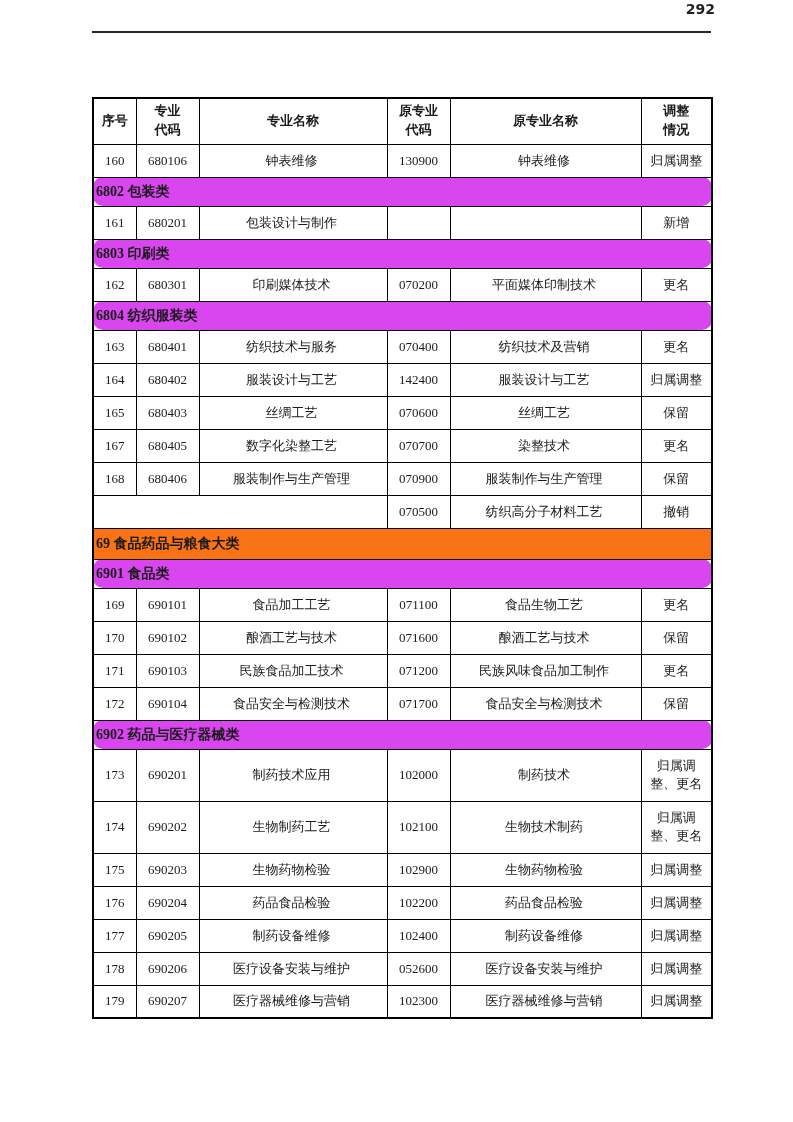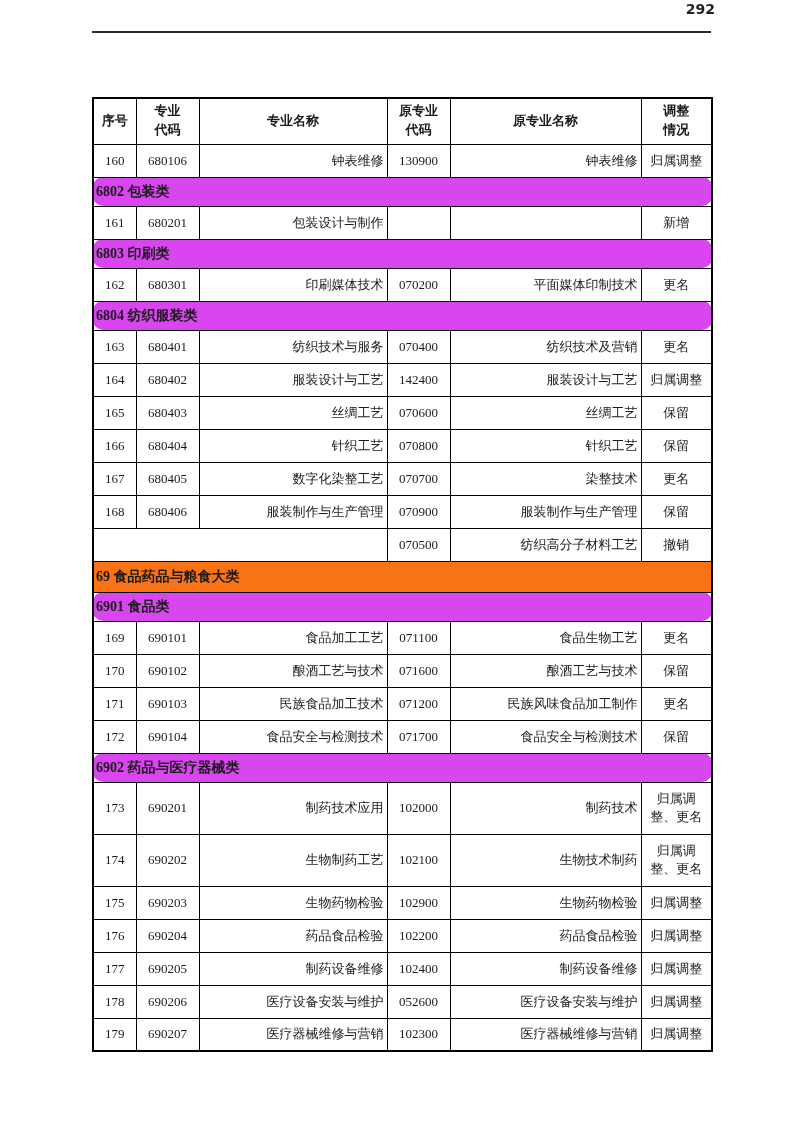--- a/index.html
+++ b/index.html
@@ -53,21 +53,21 @@
   thead th {
     font-weight: bold;
     text-align: center;
     height: 46px;
     line-height: 1.45;
     padding: 1px 2px;
   }
   tr.data-row { height: 33px; }
   tr.data-row.tall { height: 52px; margin-left: 8px; }
   td.c-center { text-align: center; padding: 2px 2px; }
-  td.c-left { text-align: right; padding: 2px 3px 2px 0; }
+  td.c-left { text-align: center; padding: 2px 3px 2px 0; }
   tr.section td, tr.major td {
     font-weight: bold;
     text-align: left;
     font-size: 14px;
     padding: 4px 2px 4px 2px;
     height: 29px;
   }
   tr.section td { background: #d946ef; border-radius: 10px; }
   tr.major td { background: #f97316; height: 31px; }
 </style>
@@ -152,28 +152,20 @@
         </tr>
         <tr class="data-row">
           <td class="c-center">165</td>
           <td class="c-center">680403</td>
           <td class="c-left">丝绸工艺</td>
           <td class="c-center">070600</td>
           <td class="c-left">丝绸工艺</td>
           <td class="c-center">保留</td>
         </tr>
         <tr class="data-row">
-          <td class="c-center">166</td>
-          <td class="c-center">680404</td>
-          <td class="c-left">针织工艺</td>
-          <td class="c-center">070800</td>
-          <td class="c-left">针织工艺</td>
-          <td class="c-center">保留</td>
-        </tr>
-        <tr class="data-row">
           <td class="c-center">167</td>
           <td class="c-center">680405</td>
           <td class="c-left">数字化染整工艺</td>
           <td class="c-center">070700</td>
           <td class="c-left">染整技术</td>
           <td class="c-center">更名</td>
         </tr>
         <tr class="data-row">
           <td class="c-center">168</td>
           <td class="c-center">680406</td>

